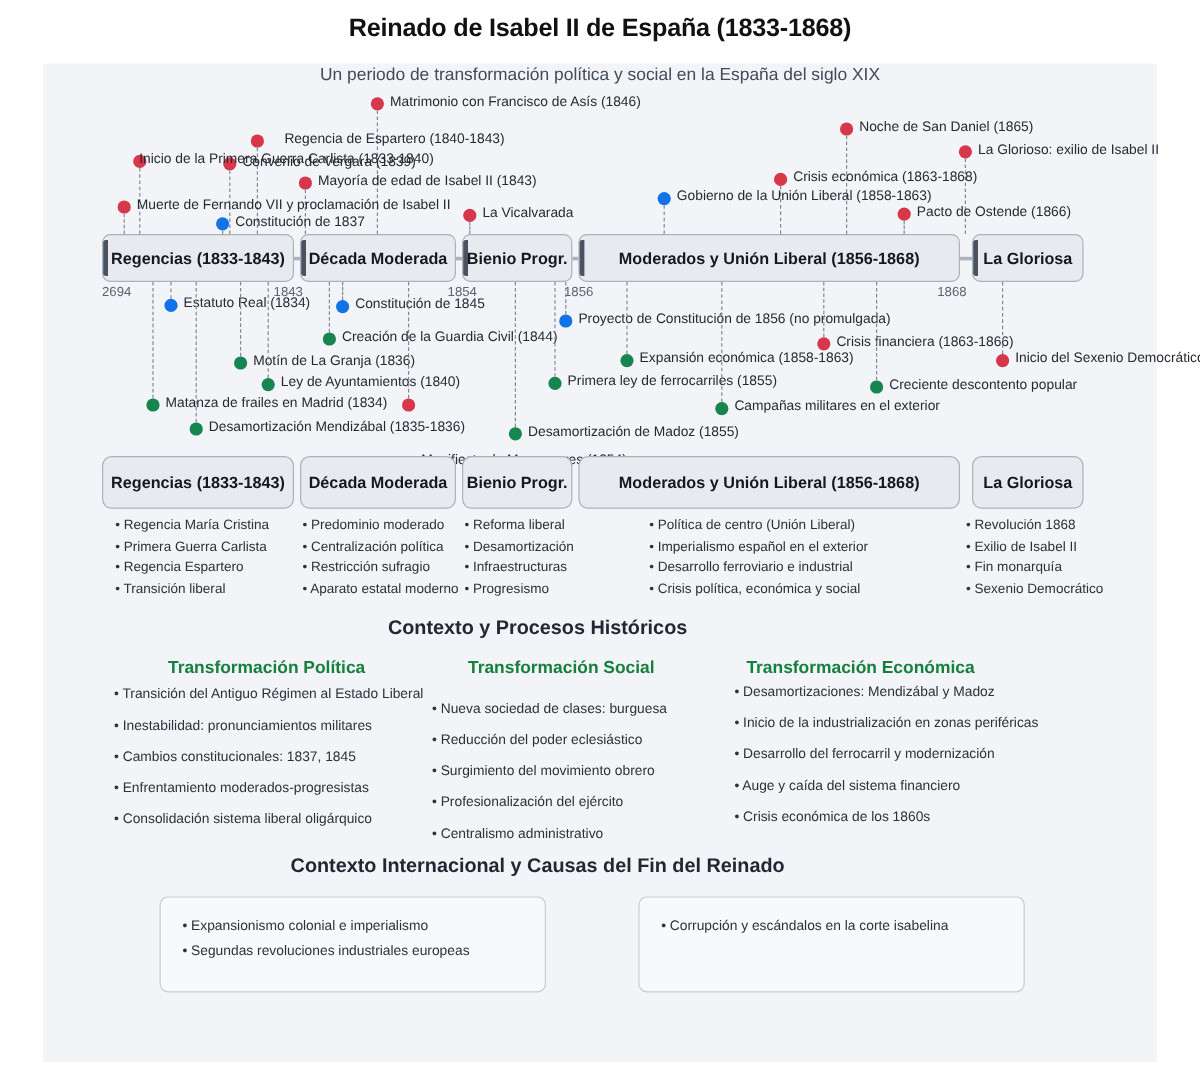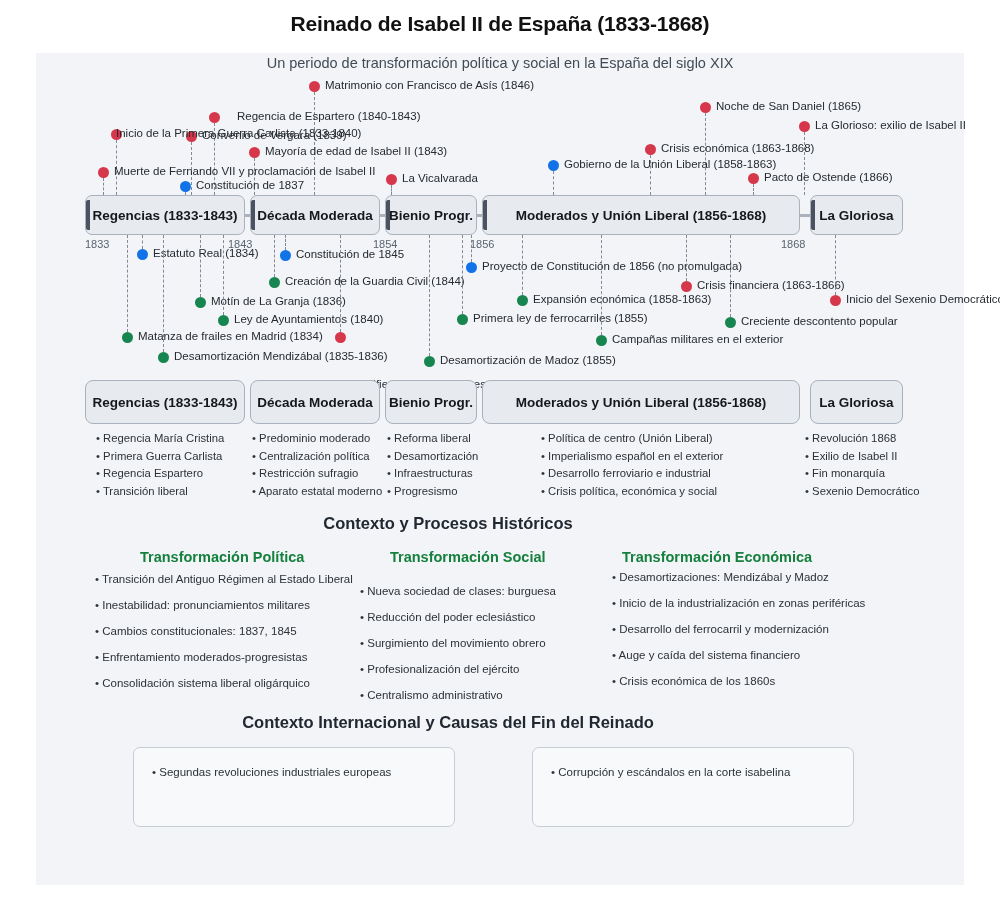--- a/index.html
+++ b/index.html
@@ -122,21 +122,21 @@
     <div class="connector" style="left: 477px; top: 214px; width: 5px;"></div>
     <div class="period-box" style="left: 482px; top: 195px; width: 318px; height: 40px;">
       <span class="accent"></span>
       <span>Moderados y Unión Liberal (1856-1868)</span>
     </div>
     <div class="connector" style="left: 800px; top: 214px; width: 10px;"></div>
     <div class="period-box" style="left: 810px; top: 195px; width: 93px; height: 40px;">
       <span class="accent"></span>
       <span>La Gloriosa</span>
     </div>
-    <div class="year-tick" style="left: 85px; top: 238px;">1833</div>
+    <div class="year-tick" style="left: 85px; top: 238px;">2694</div>
     <div class="year-tick" style="left: 228px; top: 238px;">1843</div>
     <div class="year-tick" style="left: 373px; top: 238px;">1854</div>
     <div class="year-tick" style="left: 470px; top: 238px;">1856</div>
     <div class="year-tick" style="left: 781px; top: 238px;">1868</div>
     <div class="ev-dot red" style="left: 309px; top: 81px;"></div>
     <div class="ev-label" style="left: 325px; top: 79px;">Matrimonio con Francisco de Asís (1846)</div>
     <div class="ev-stem" style="left: 314px; top: 92px; height: 103px;"></div>
     <div class="ev-dot red" style="left: 209px; top: 112px;"></div>
     <div class="ev-label" style="left: 225px; top: 110px; padding-left: 12px;">Regencia de Espartero (1840-1843)</div>
     <div class="ev-stem" style="left: 214px; top: 123px; height: 72px;"></div>
@@ -294,18 +294,19 @@
       <div>• Inicio de la industrialización en zonas periféricas</div>
       <div>• Desarrollo del ferrocarril y modernización</div>
       <div>• Auge y caída del sistema financiero</div>
       <div>• Crisis económica de los 1860s</div>
     </div>
   </div>
 
 <div class="sec-title" style="top:713px">Contexto Internacional y Causas del Fin del Reinado</div>
 <div id="intl-layer">
     <div class="ctx-box" style="left: 133px; top: 747px; width: 322px; height: 80px;">
+      <div>• Expansionismo colonial e imperialismo</div>
       <div>• Segundas revoluciones industriales europeas</div>
     </div>
     <div class="ctx-box" style="left: 532px; top: 747px; width: 322px; height: 80px;">
       <div>• Corrupción y escándalos en la corte isabelina</div>
     </div>
   </div>
 
 </body></html>

